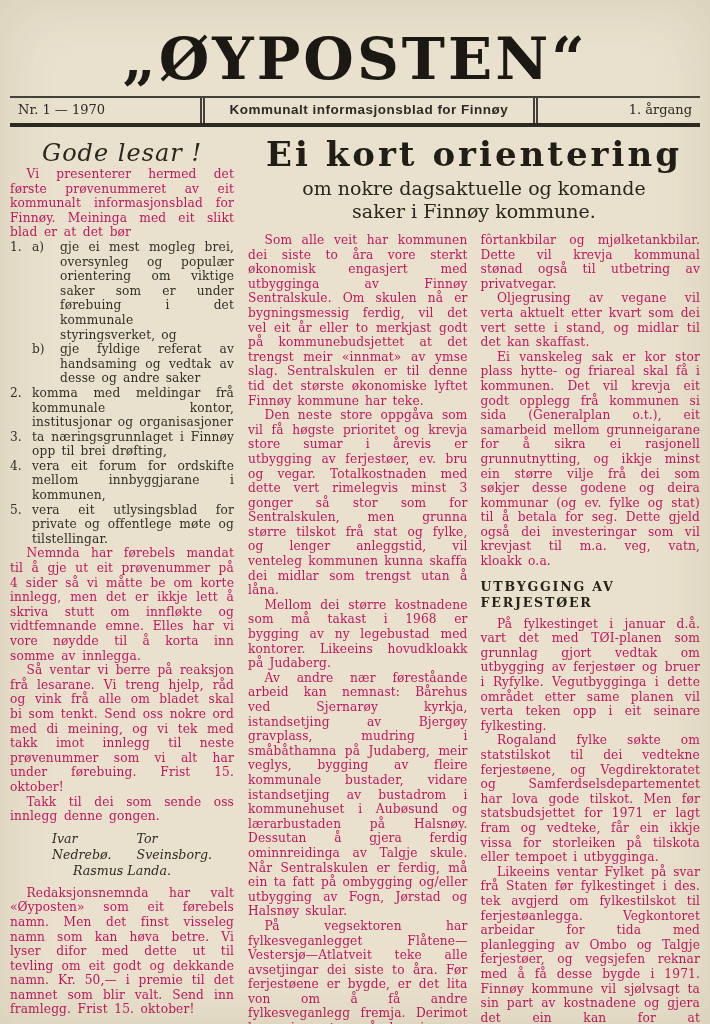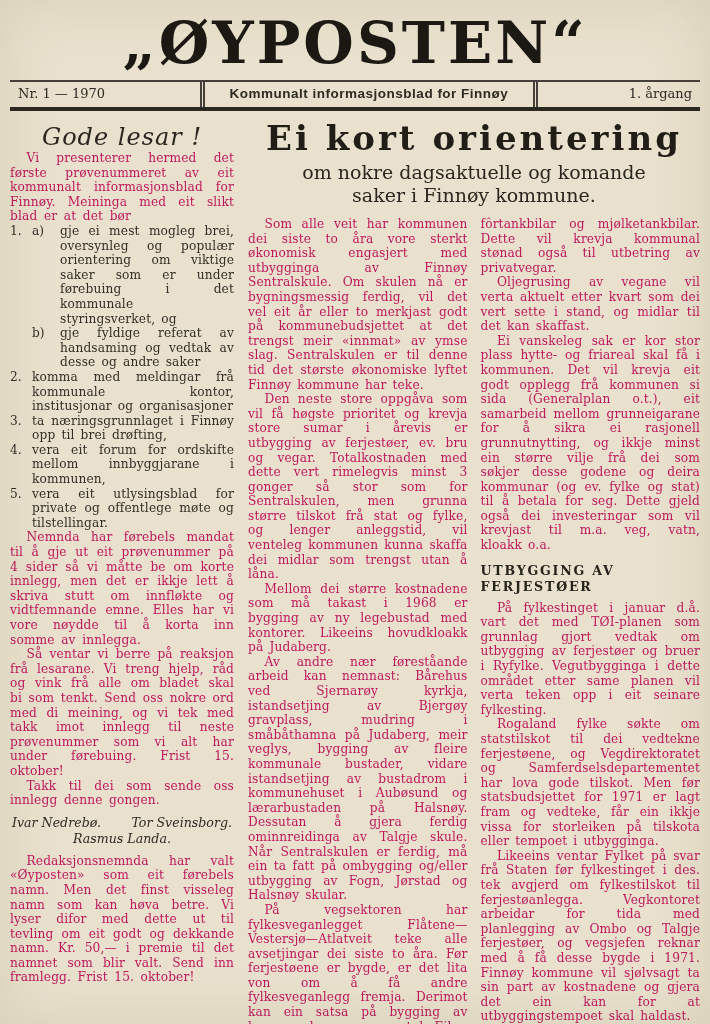--- a/index.html
+++ b/index.html
@@ -4,21 +4,21 @@
 <style>
   html,body{margin:0;padding:0;}
   body{
     width:710px;height:1024px;overflow:hidden;
     font-family:"DejaVu Serif","Liberation Serif",serif;
     color:#2e2a24;
     background:#e9e1cd;
   }
   .page{
     position:relative;width:710px;height:1024px;box-sizing:border-box;
-    padding:6px 10px 8px 10px;overflow:hidden;
+    padding:22px 10px 8px 10px;overflow:hidden;
     background:
       radial-gradient(ellipse at 85% 10%, rgba(255,255,255,0.25), rgba(255,255,255,0) 45%),
       radial-gradient(ellipse at 0% 60%, rgba(120,100,60,0.08), rgba(120,100,60,0) 30%),
       linear-gradient(90deg,#f3eee0 0px,#ece4d1 14px,#ebe3cf 55%,#e7decа 80%,#e3d9c2 100%),
       #ebe3cf;
   }
   .page::after{
     content:"";position:absolute;inset:0;pointer-events:none;
     box-shadow:inset 0 0 60px rgba(90,75,45,0.12);
   }
@@ -63,21 +63,21 @@
   .script-heading{
     margin:4px 0 0 0;text-align:center;font-weight:normal;font-style:italic;
     font-size:24px;letter-spacing:1px;color:#2b2archive;color:#2b2720;
   }
   .list{margin:0;}
   .li{display:flex;font-size:12.2px;line-height:14.6px;color:#332f28;}
   .li .m1{flex:0 0 22px;}
   .li .m2{flex:0 0 28px;}
   .li .t{flex:1;text-align:justify;word-spacing:2px;letter-spacing:0.15px;}
   .signatures{margin:7px 0 7px 0;font-style:italic;font-size:12.6px;line-height:16px;}
-  .sig-row{display:flex;justify-content:space-between;padding:0 2px;}
+  .sig-row{display:flex;justify-content:space-between;padding:0 2px;margin-left:40px;}
   .sig-center{text-align:center;}
 
   
   .headline{
     margin:0;text-align:center;font-size:34px;line-height:38px;
     font-weight:bold;letter-spacing:3px;color:#211d17;
   }
   .subtitle{
     text-align:center;font-size:19px;line-height:23px;
     margin:4px 0 10px 0;color:#2b2720;

